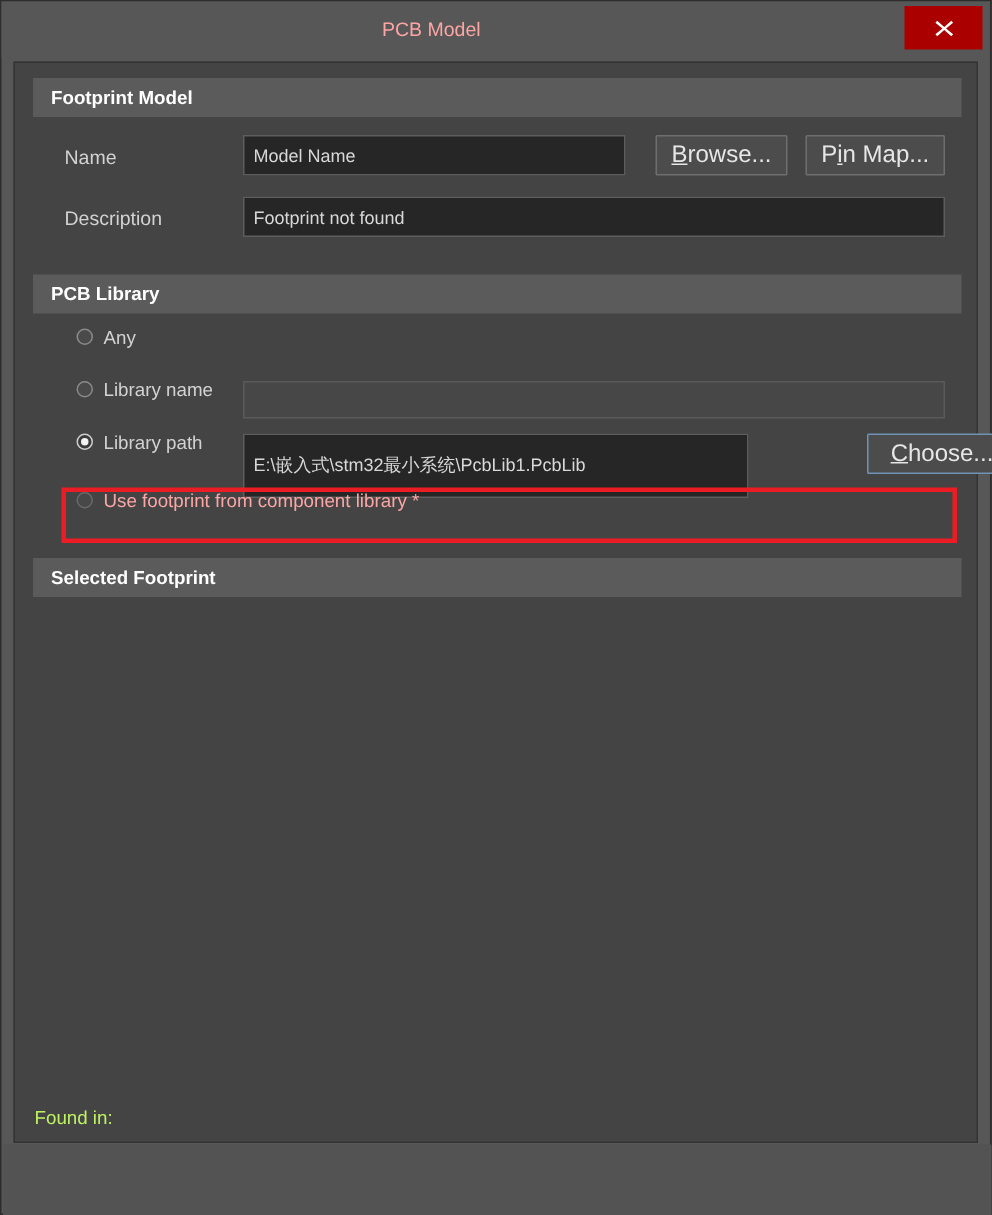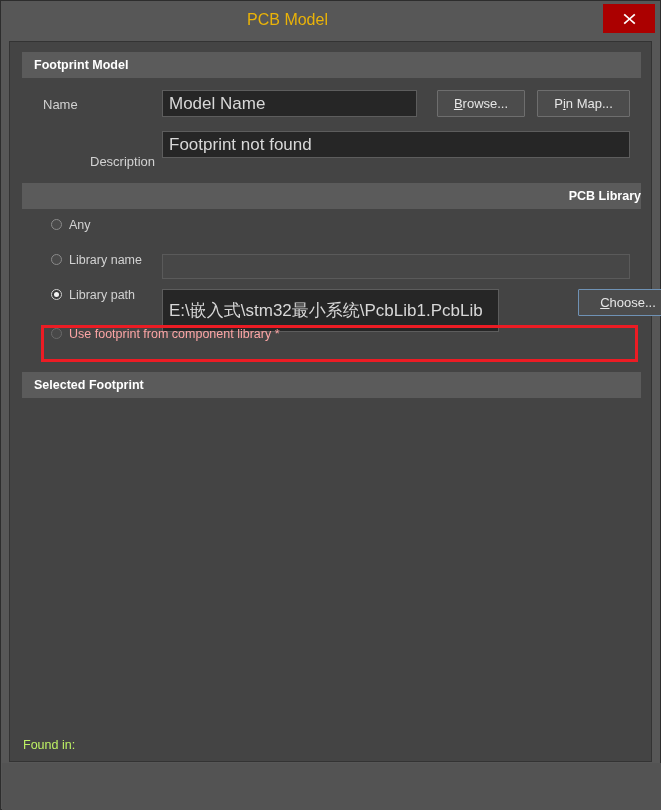--- a/index.html
+++ b/index.html
@@ -33,22 +33,22 @@
     height: 38px;
     background: #575757;
   }
   .title-text {
     position: absolute;
     left: 0; top: 0;
     width: 573px;
     height: 38px;
     line-height: 38px;
     text-align: center;
-    color: #eab308;
-    font-size: 16px;
+    color: #fca5a5;
+    font-size: 13px;
   }
   .close-button {
     position: absolute;
     right: 5px;
     top: 3px;
     width: 52px;
     height: 29px;
     background: #ab0000;
     cursor: pointer;
   }
@@ -72,40 +72,40 @@
     height: 26px;
     background: #5b5b5b;
     color: #ffffff;
     font-size: 12.5px;
     font-weight: bold;
     line-height: 26px;
     padding-left: 12px;
     box-sizing: border-box;
   }
   #sec-footprint { left: 12px; top: 10px;  width: 619px; }
-  #sec-pcblib    { left: 12px; top: 141px; width: 619px; text-align: right; }
+  #sec-pcblib    { left: 12px; top: 141px; width: 619px; }
   #sec-selected  { left: 12px; top: 330px; width: 619px; }
 
   
   .field-label {
     position: absolute;
     color: #d2d2d2;
     font-size: 13px;
     line-height: 16px;
   }
   #lbl-name { left: 33px; top: 55px; }
-  #lbl-desc { left: 33px; top: 112px; margin-left: 47px; }
+  #lbl-desc { left: 33px; top: 96px; }
 
   
   .textbox {
     position: absolute;
     background: #262626;
     border: 1px solid #5d5d5d;
     color: #d8d8d8;
-    font-size: 17px;
+    font-size: 12px;
     font-family: "Liberation Sans", sans-serif;
     padding: 0 6px;
     box-sizing: border-box;
     outline: none;
   }
   #in-name { left: 152px; top: 48px;  width: 255px; height: 27px; }
   #in-desc { left: 152px; top: 89px;  width: 468px; height: 27px; }
 
   .textbox-disabled {
     position: absolute;
@@ -119,21 +119,21 @@
     left: 152px; top: 247px; width: 337px; height: 43px;
   }
 
   
   .button {
     position: absolute;
     background: #4c4c4c;
     border: 1px solid #6e6e6e;
     border-radius: 1px;
     color: #e6e6e6;
-    font-size: 13px;
+    font-size: 16px;
     font-family: "Liberation Sans", sans-serif;
     text-align: center;
     cursor: pointer;
     box-sizing: border-box;
     padding: 0;
   }
   #btn-browse  { left: 427px; top: 48px;  width: 88px; height: 27px; }
   #btn-pinmap  { left: 527px; top: 48px;  width: 93px; height: 27px; }
   #btn-choose  {
     left: 524px; top: 247px; width: 100px; height: 27px;

